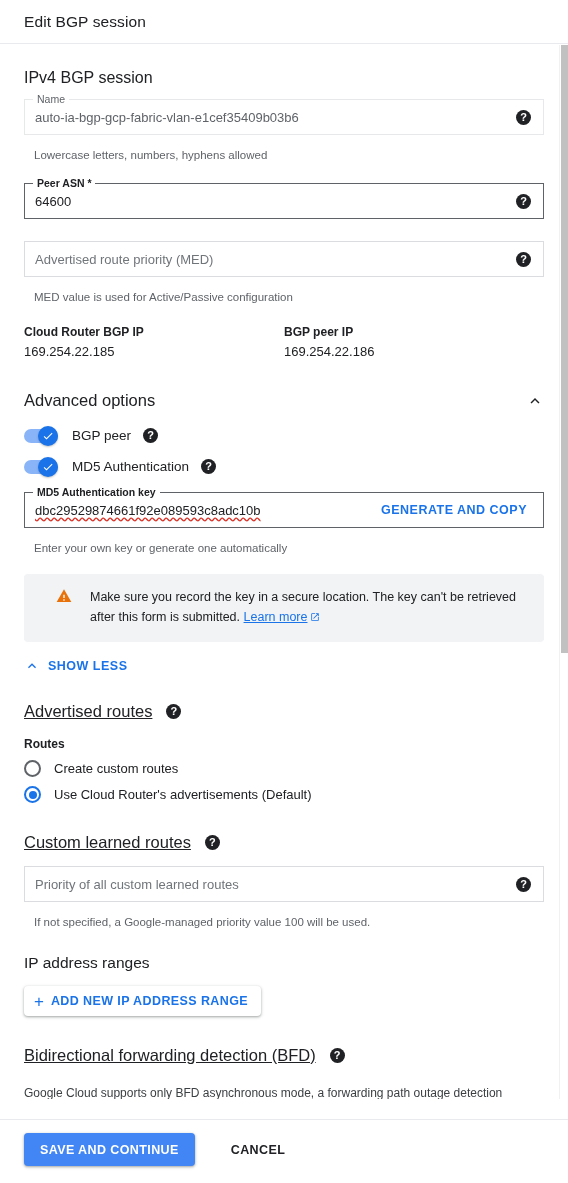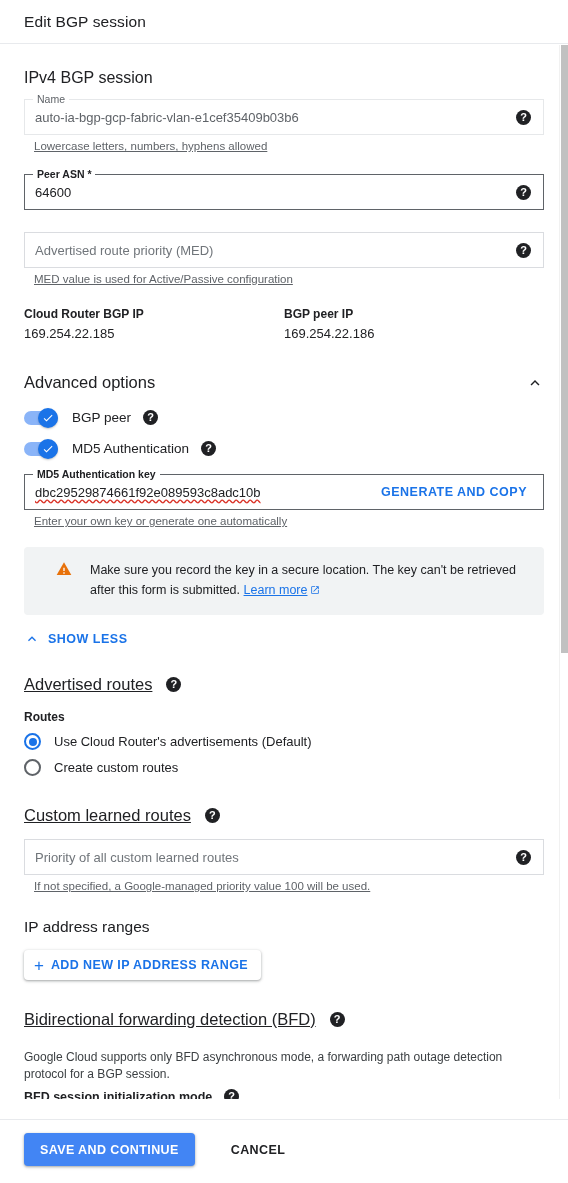--- a/index.html
+++ b/index.html
@@ -45,21 +45,21 @@
     border-radius: 0;
   }
 
   
   h2.section-title {
     font-size: 16px; font-weight: 400; color: #202124;
     margin-top: 24px;
   }
   h2.section-title.sm { font-size: 15.5px; }
   .hint {
-    font-size: 11.5px; color: #5f6368; margin-top: 5px; padding-left: 10px; text-decoration: underline;
+    font-size: 11.5px; color: #5f6368; margin-top: 14px; padding-left: 10px;
   }
 
   
   .field {
     position: relative;
     margin-top: 12px;
     height: 36px;
     border: 1px solid #dadce0;
     border-radius: 0;
     display: flex; align-items: center;
@@ -345,26 +345,26 @@
 
       
       <div class="head-help" style="margin-top:28px">
         <div class="t">Advertised routes</div>
         <span class="help-icon">?</span>
       </div>
 
       <div class="routes-label">Routes</div>
 
       <div class="radio-row">
+        <span class="radio"></span>
+        <span class="radio-label">Create custom routes</span>
+      </div>
+      <div class="radio-row">
         <span class="radio on"></span>
         <span class="radio-label">Use Cloud Router's advertisements (Default)</span>
-      </div>
-      <div class="radio-row">
-        <span class="radio"></span>
-        <span class="radio-label">Create custom routes</span>
       </div>
 
       
       <div class="head-help" style="margin-top:30px">
         <div class="t">Custom learned routes</div>
         <span class="help-icon">?</span>
       </div>
 
       <div class="field" style="margin-top:14px">
         <span class="value placeholder">Priority of all custom learned routes</span>

